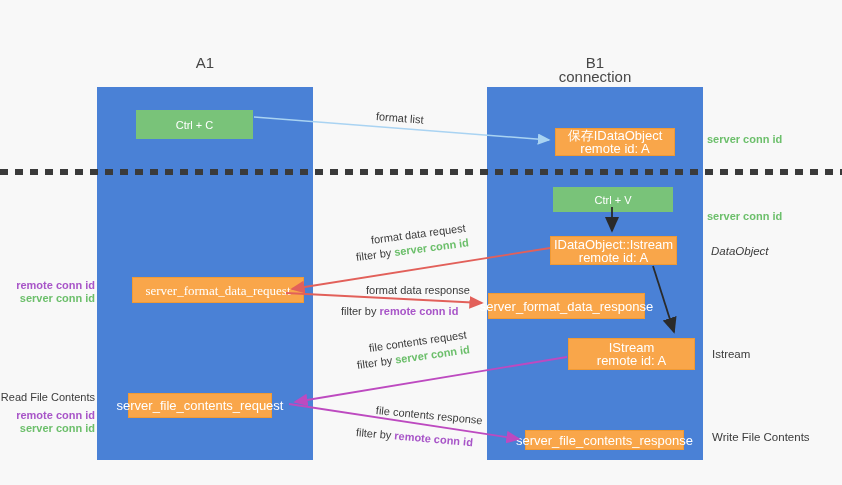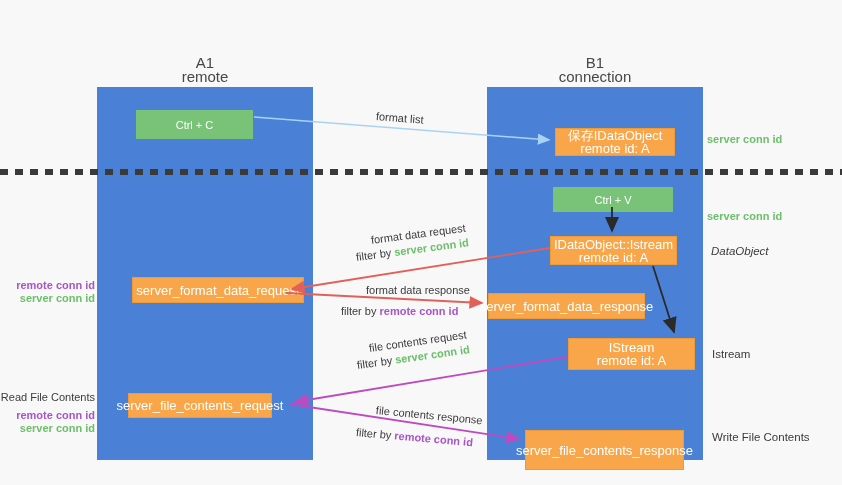--- a/index.html
+++ b/index.html
@@ -37,21 +37,20 @@
   .rot { transform-origin: left center; }
 </style>
 </head>
 <body>
 
 <div class="stage">
 
 
   <div class="abs lane-header" style="left:97px; top:56px;">
     <div>A1</div>
-    <div>remote</div>
   </div>
   <div class="abs lane-header" style="left:487px; top:56px;">
     <div>B1</div>
     <div>connection</div>
   </div>
 
   <div class="abs lane" style="left:97px;"></div>
   <div class="abs lane" style="left:487px;"></div>
 
   <div class="abs dotline"></div>
@@ -67,38 +66,38 @@
 
   <div class="abs node green" style="left:553px; top:181px; width:120px; height:25px;">
     <div>Ctrl + V</div>
   </div>
 
   <div class="abs node orange" style="left:550px; top:236px; width:127px; height:29px;">
     <div>IDataObject::Istream</div>
     <div>remote id: A</div>
   </div>
 
-  <div class="abs node orange" style="left:132px; top:277px; width:172px; height:26px;">
+  <div class="abs node orange" style="left:132px; top:277px; width:172px; height:26px;font-family:Liberation Serif, serif;">
     <div>server_format_data_request</div>
   </div>
 
   <div class="abs node orange" style="left:488px; top:293px; width:157px; height:26px;">
     <div>server_format_data_response</div>
   </div>
 
   <div class="abs node orange" style="left:568px; top:338px; width:127px; height:32px;">
     <div>IStream</div>
     <div>remote id: A</div>
   </div>
 
   <div class="abs node orange" style="left:128px; top:393px; width:144px; height:25px;">
     <div>server_file_contents_request</div>
   </div>
 
-  <div class="abs node orange" style="left:525px; top:430px; width:159px; height:40px;align-items:center;">
+  <div class="abs node orange" style="left:525px; top:430px; width:159px; height:20px;align-items:center;">
     <div>server_file_contents_response</div>
   </div>
 
   <svg class="abs arrows" width="842" height="485">
     <defs>
       <marker id="m-blue" markerWidth="9" markerHeight="8" refX="7" refY="3.5" orient="auto">
           <path d="M0,0 L8,3.5 L0,7 Z" fill="#a9d3f2"></path>
         </marker>
       <marker id="m-red" markerWidth="9" markerHeight="8" refX="7" refY="3.5" orient="auto">
           <path d="M0,0 L8,3.5 L0,7 Z" fill="#e2605a"></path>

